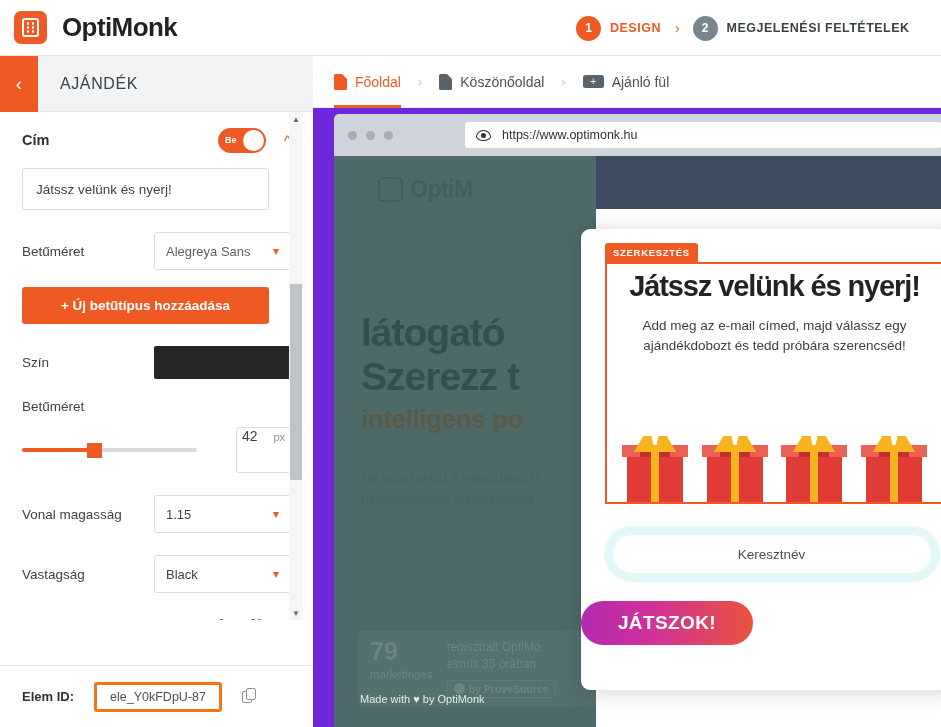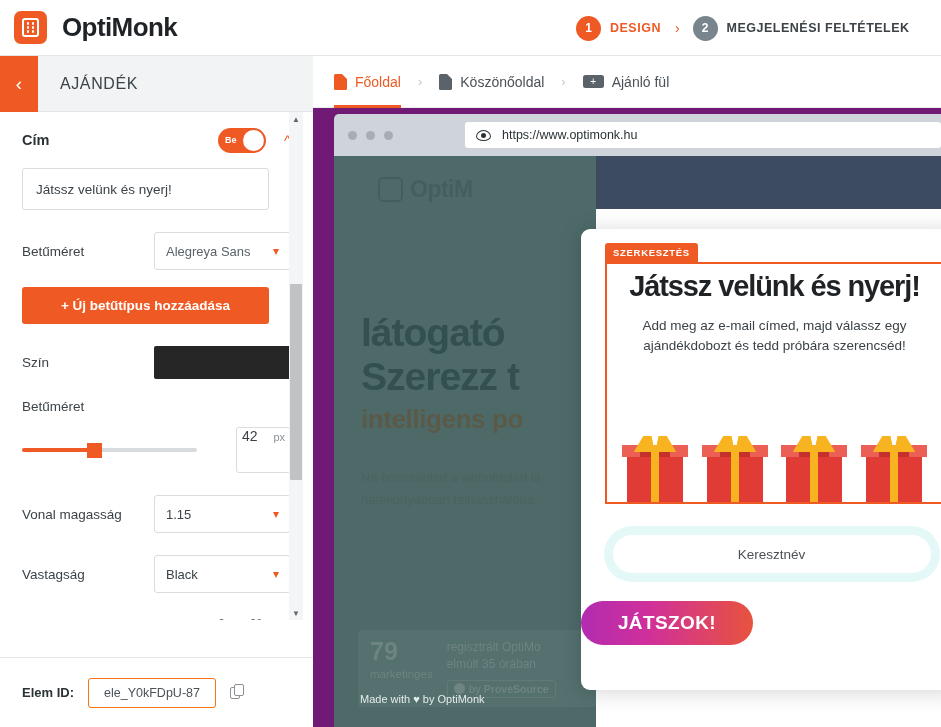--- a/index.html
+++ b/index.html
@@ -112,36 +112,36 @@
   .si { font-size:14px; color:#4a5258; cursor:pointer; font-family:"Liberation Serif", serif; }
   .si.u { text-decoration:underline; }
 
   
   .p-scroll { position:absolute; right:10px; top:56px; width:14px; height:508px; background:#f4f5f6; }
   .p-scroll .arr { height:14px; display:flex; align-items:center; justify-content:center; font-size:8px; color:#5d666c; cursor:pointer; }
   .p-scroll .arr.bot { position:absolute; bottom:0; left:0; right:0; }
   .p-thumb { position:absolute; top:172px; left:1px; width:12px; height:196px; background:#bfc3c6; border-radius:1px; cursor:pointer; }
 
   .panel-foot {
-    position:absolute; left:0; bottom:0; width:313px; height:70px; background:#fff;
-    border-top:1px solid #e3e6e8; display:flex; align-items:center; padding:0 22px; gap:14px;
+    position:absolute; left:0; bottom:0; width:313px; height:62px; background:#fff;
+    border-top:1px solid #e3e6e8; display:flex; align-items:center; padding:0 22px; gap:20px;
   }
   .foot-lbl { font-size:13px; font-weight:bold; color:#2b3236; }
   .id-box {
-    width:128px; height:30px; border:1px solid #f97316; border-radius:3px;
+    width:128px; height:30px; border:3px solid #f97316; border-radius:3px;
     display:flex; align-items:center; justify-content:center;
     font-size:12.5px; color:#4a5258; background:#fff;
   }
   .copy-ic { width:17px; height:17px; position:relative; cursor:pointer; }
   .copy-ic span { position:absolute; border:1.4px solid #8a9197; border-radius:2px; }
   .copy-ic .a { left:0; top:3px; width:10px; height:12px; }
   .copy-ic .b { left:4px; top:0; width:10px; height:12px; background:#fff; }
 
   
-  .right { position:absolute; left:313px; top:56px; width:628px; height:671px; background:#701a75; }
+  .right { position:absolute; left:313px; top:56px; width:628px; height:671px; background:#6d28d9; }
   .tabs { height:52px; display:flex; align-items:center; padding-left:21px; gap:0; border-bottom:1px solid #e8eaec; background:#fff; }
   .tab { display:flex; align-items:center; gap:8px; height:52px; cursor:pointer; position:relative; }
   .tab-lbl { font-size:14px; }
   .tab.active .tab-lbl { color:#ef5a24; }
   .tab.idle .tab-lbl { color:#4a5258; }
   .tab.active::after { content:""; position:absolute; left:0; right:0; bottom:0; height:3px; background:#ef5a24; }
   .tab-sep { color:#c3c8cb; font-size:13px; margin:0 17px; }
   .doc-ic { width:13px; height:16px; border-radius:1.5px; position:relative; }
   .doc-ic.o { background:#ef5a24; }
   .doc-ic.g { background:#5a6369; }

